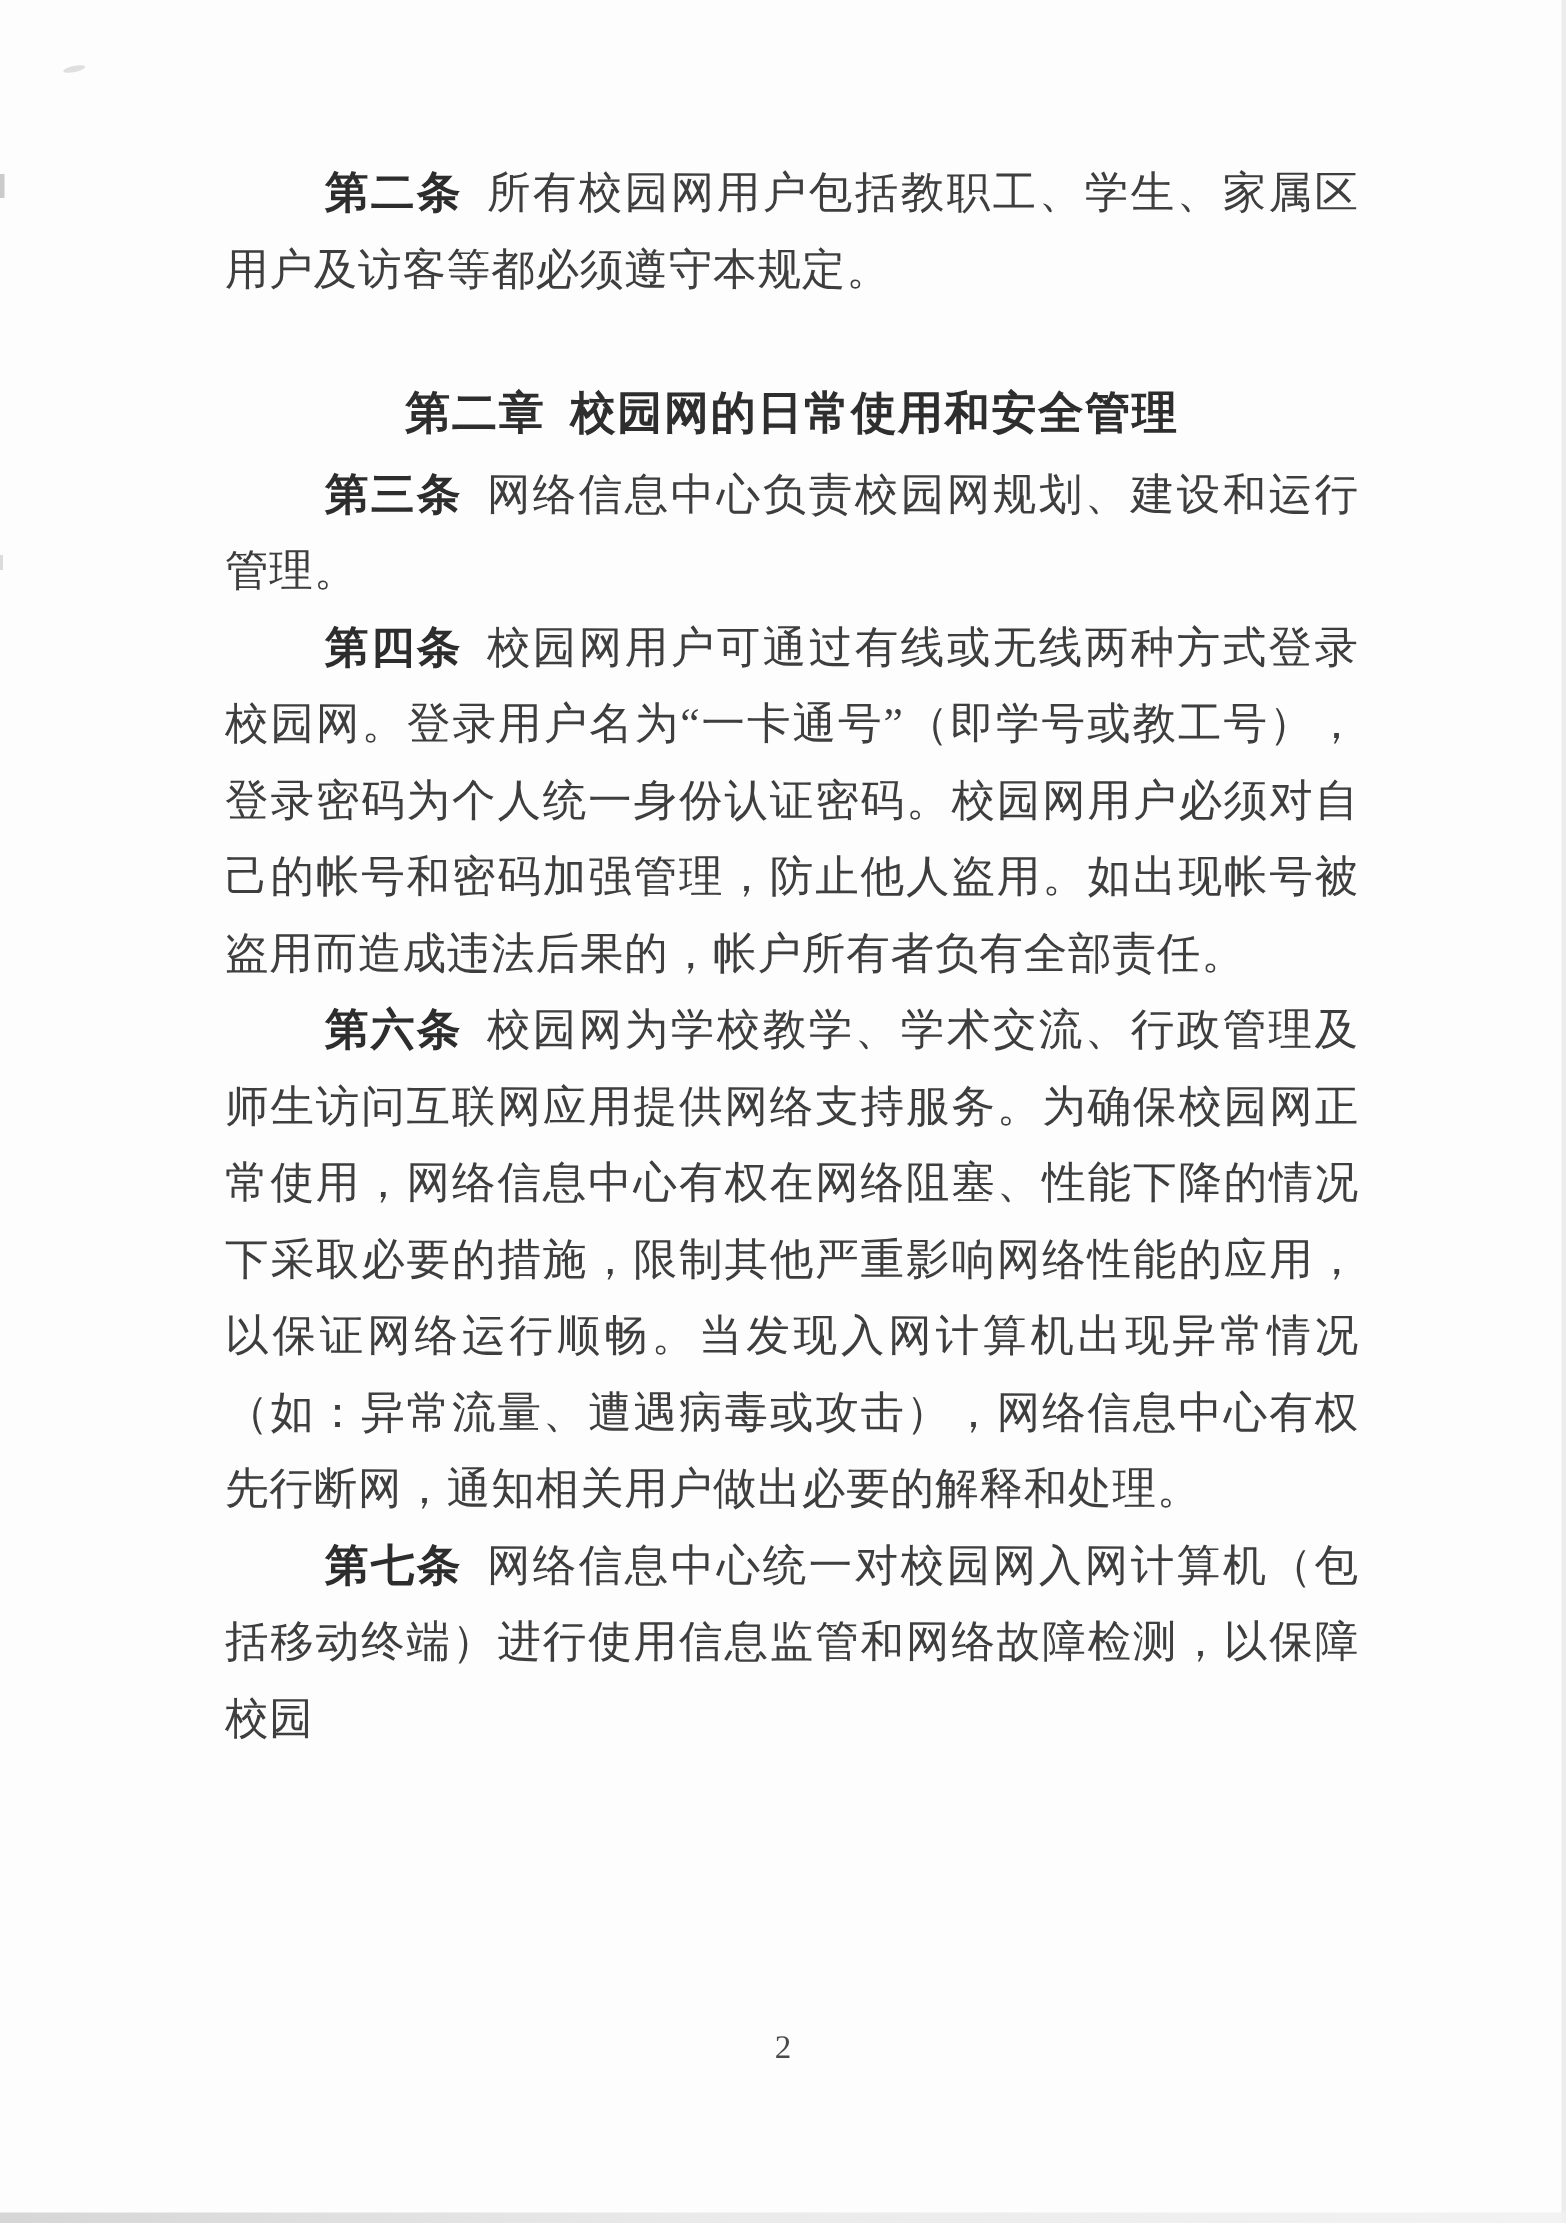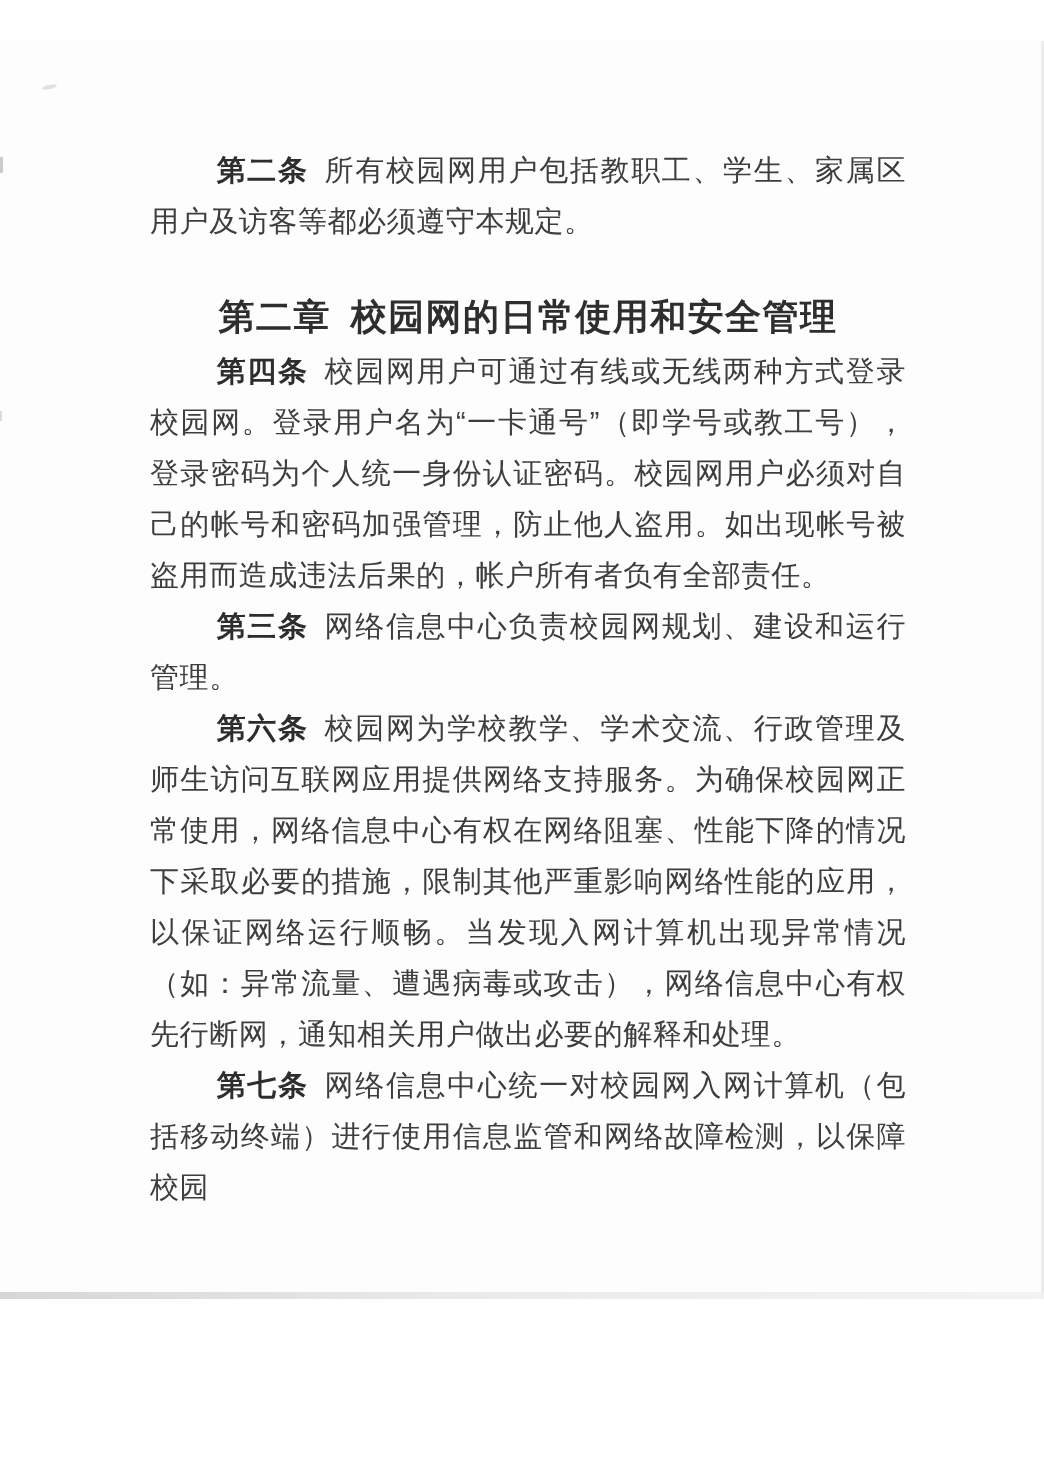--- a/index.html
+++ b/index.html
@@ -3,25 +3,24 @@
 <meta charset="utf-8">
 <style>
   html, body {
     margin: 0;
     padding: 0;
     background: #ffffff;
   }
   .sheet {
     position: relative;
     width: 1044px;
-    height: 1258px;
+    height: 1482px;
     background: #fdfdfd;
     overflow: hidden;
-    font-family: Liberation Sans, sans-serif;
-    margin-top: 41px;
+    font-family: Liberation Serif, serif;
   }
   .content {
     position: absolute;
     left: 150px;
     top: 104px;
     width: 756px;
   }
   .para {
     margin: 0;
     font-size: 29px;
@@ -32,21 +31,21 @@
     text-indent: 2.3em;
     letter-spacing: 0.02em;
   }
   .art-label {
     font-weight: bold;
     color: #2d2d2d;
     margin-right: 0.55em;
   }
   .chapter {
     margin: 44px 0 4px 0;
-    font-size: 36px;
+    font-size: 30px;
     line-height: 51px;
     font-weight: bold;
     color: #2e2e2e;
     text-align: center;
     text-indent: 0;
     letter-spacing: 0.04em;
   }
   .chapter .chapter-title-span {
     margin-left: 0.55em;
   }
@@ -112,23 +111,23 @@
 <body>
 
 <div class="sheet">
 
   <div class="content">
 
     <p class="para"><span class="art-label">第二条</span><span>所有校园网用户包括教职工、学生、家属区用户及访客等都必须遵守本规定。</span></p>
 
     <h2 class="chapter"><span>第二章</span><span class="chapter-title-span">校园网的日常使用和安全管理</span></h2>
 
+    <p class="para"><span class="art-label">第三条</span><span>网络信息中心负责校园网规划、建设和运行管理。</span></p>
+
     <p class="para"><span class="art-label">第四条</span><span>校园网用户可通过有线或无线两种方式登录校园网。登录用户名为“一卡通号”（即学号或教工号），登录密码为个人统一身份认证密码。校园网用户必须对自己的帐号和密码加强管理，防止他人盗用。如出现帐号被盗用而造成违法后果的，帐户所有者负有全部责任。</span></p>
-
-    <p class="para"><span class="art-label">第三条</span><span>网络信息中心负责校园网规划、建设和运行管理。</span></p>
 
 
     <p class="para"><span class="art-label">第六条</span><span>校园网为学校教学、学术交流、行政管理及师生访问互联网应用提供网络支持服务。为确保校园网正常使用，网络信息中心有权在网络阻塞、性能下降的情况下采取必要的措施，限制其他严重影响网络性能的应用，以保证网络运行顺畅。当发现入网计算机出现异常情况（如：异常流量、遭遇病毒或攻击），网络信息中心有权先行断网，通知相关用户做出必要的解释和处理。</span></p>
 
     <p class="para"><span class="art-label">第七条</span><span>网络信息中心统一对校园网入网计算机（包括移动终端）进行使用信息监管和网络故障检测，以保障校园</span></p>
 
   </div>
 
   <div class="pagenum">2</div>
 

